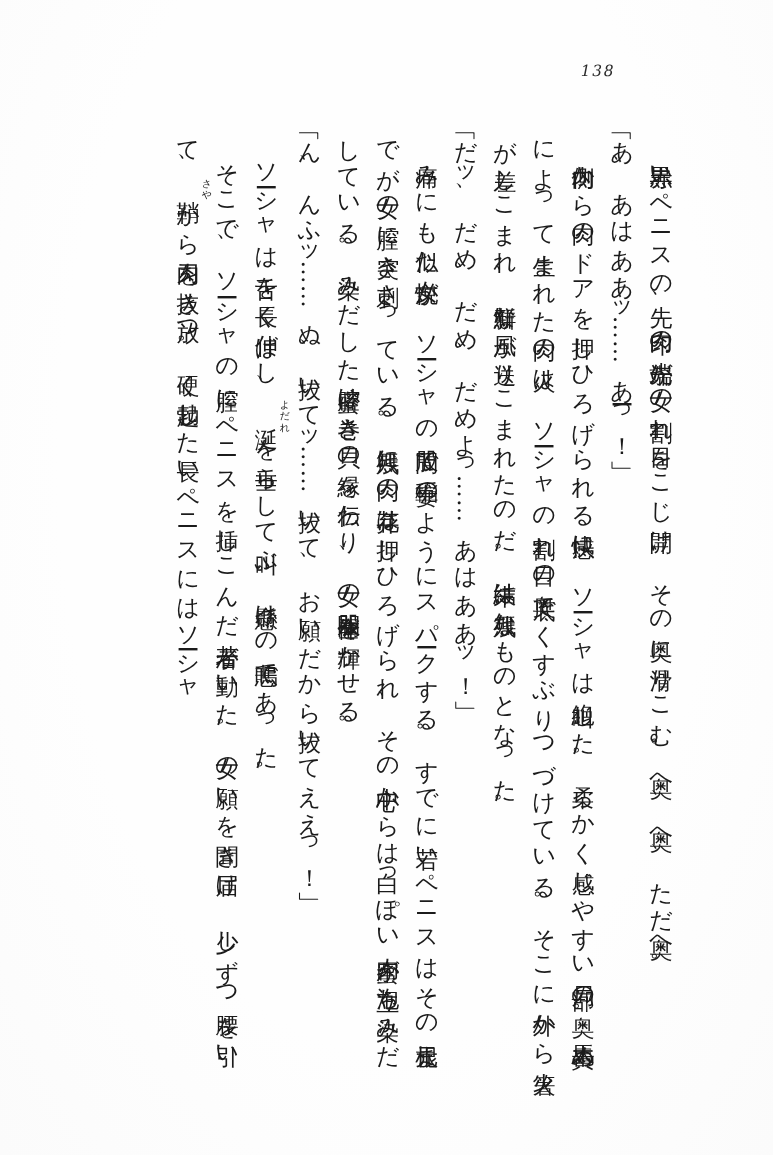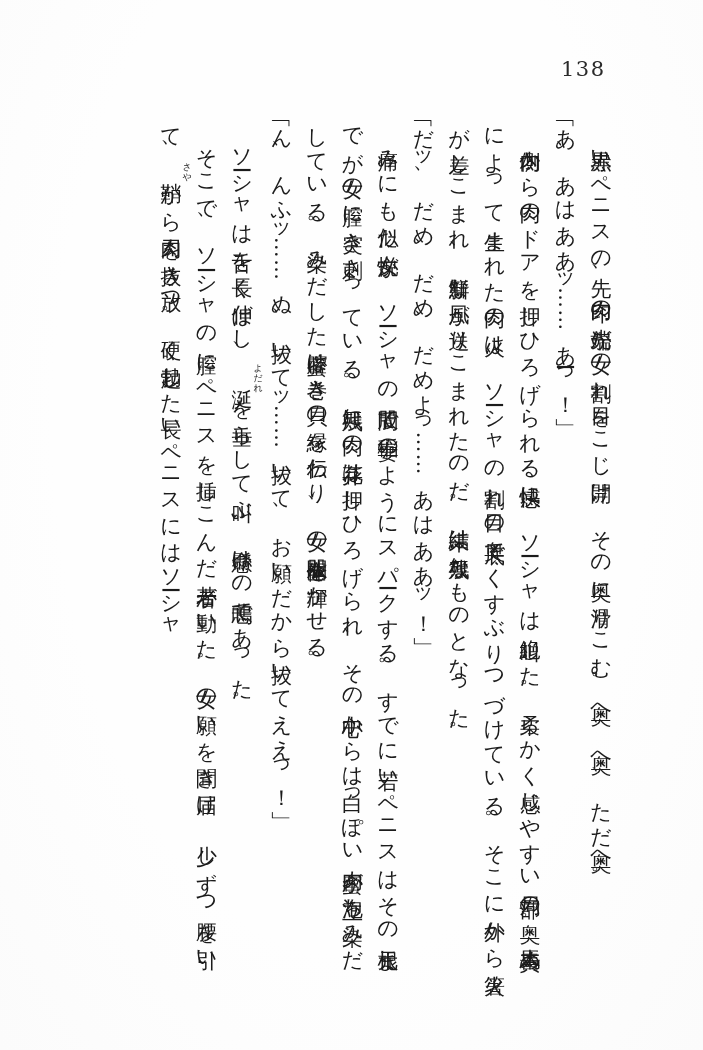--- a/index.html
+++ b/index.html
@@ -15,22 +15,23 @@
     font-family: "DejaVu Serif", "Liberation Serif", serif;
   }
   .page {
     position: absolute;
     inset: 0;
     background: radial-gradient(ellipse at 50% 40%, #fefefe 60%, #fbfbfb 100%);
   }
   .page-number {
     position: absolute;
     top: 57px;
-    left: 561px;
-    font-size: 21px;
+    left: 528px;
+    font-size: 14px;
+    font-style: italic;
     letter-spacing: 1.5px;
     color: #2a2a2a;
   }
   .text-block {
     position: absolute;
     top: 113px;
     right: 85px;
     height: 848px;
     writing-mode: vertical-rl;
     -webkit-writing-mode: vertical-rl;

